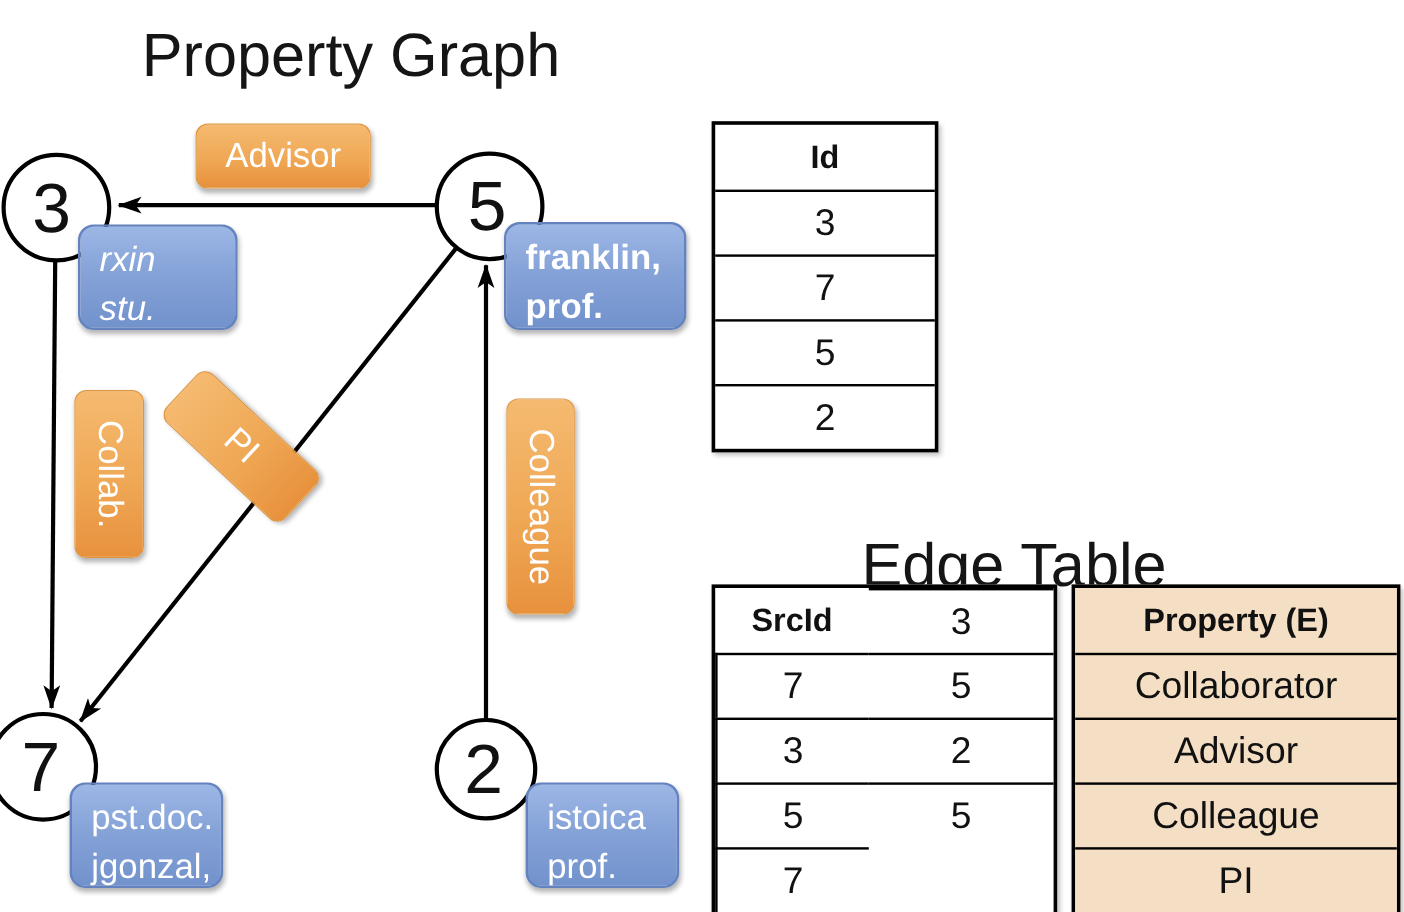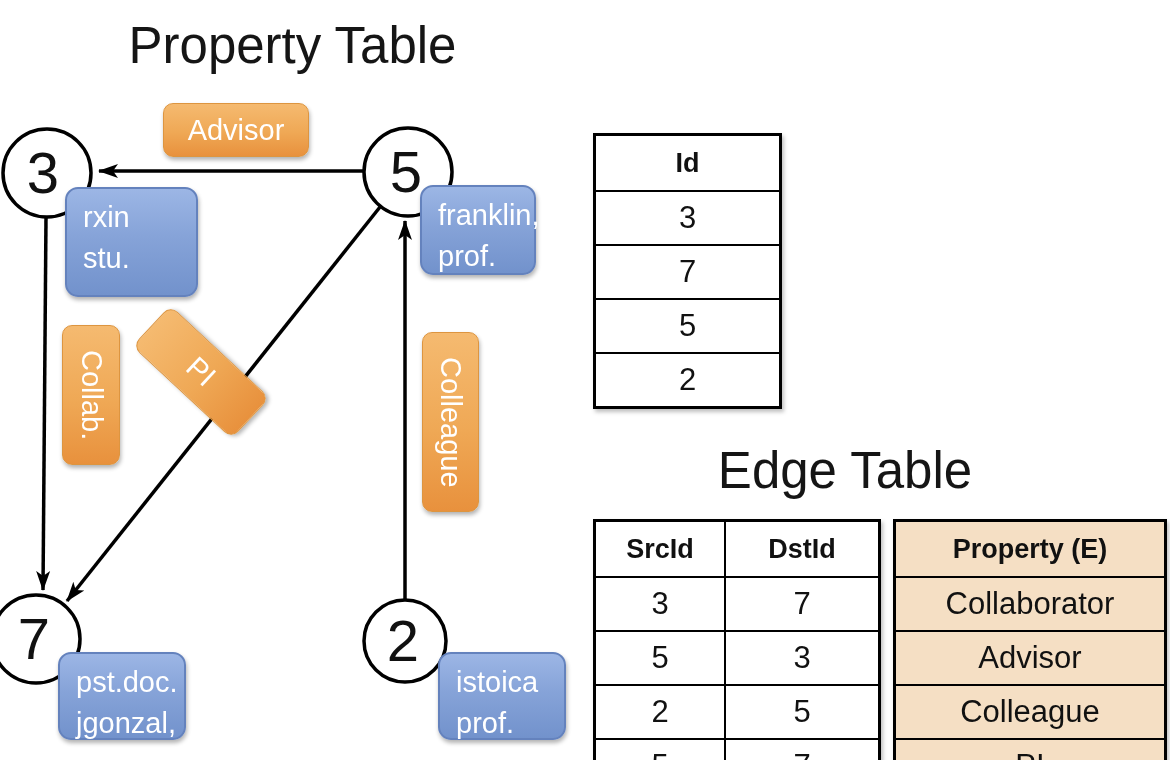--- a/index.html
+++ b/index.html
@@ -38,30 +38,30 @@
     display:flex;align-items:center;justify-content:center;
     height:54px;font-size:31px;font-weight:300;border-top:2px solid #000;
     box-sizing:border-box;
   }
   .cell.hdr{font-weight:bold;font-size:27px;border-top:none;}
   .grid2{display:grid;}
   .grid2 .c2{border-left:2px solid #000;}
   .grid2 .r0{border-top:none;}
   .bluefill{background:#d9e2f3;}
   .tanfill{background:#f5dfc4;}
-  .shadowed{box-shadow:2px 3px 4px rgba(0,0,0,0.25);margin-top:32px;}
+  .shadowed{box-shadow:2px 3px 4px rgba(0,0,0,0.25);}
 </style>
 </head>
 <body>
 
 <div class="stage">
 
   <div class="panel graph-panel">
 
-    <div class="big-title" style="left:0;top:16px;width:585px;">Property Table</div>
+    <div class="big-title" style="left:0;top:16px;width:585px;">Property Graph</div>
 
     <svg class="graph-svg" width="585" height="760" viewBox="0 0 585 760">
       <defs>
         <marker id="ah" markerUnits="userSpaceOnUse" markerWidth="22" markerHeight="18" refX="19" refY="9" orient="auto">
           <path d="M0,2 L20,9 L0,16 L5,9 Z" fill="#000"></path>
         </marker>
       </defs>
 
       <line x1="364" y1="171" x2="99" y2="171" stroke="#000" stroke-width="3.5" marker-end="url(#ah)"></line>
       <line x1="46" y1="217" x2="43" y2="590" stroke="#000" stroke-width="3.5" marker-end="url(#ah)"></line>
@@ -85,25 +85,25 @@
     <div class="elabel" style="left:62px;top:325px;width:56px;height:138px;">
       <span class="vtext">Collab.</span>
     </div>
     <div class="elabel pi-rot" style="left:173px;top:304px;width:54px;height:134px;">
       <span class="vtext">PI</span>
     </div>
     <div class="elabel" style="left:422px;top:332px;width:55px;height:178px;">
       <span class="vtext">Colleague</span>
     </div>
 
-    <div class="vbox" style="left:65px;top:187px;width:133px;height:110px;">
+    <div class="vbox" style="left:65px;top:187px;width:133px;height:88px;font-style:italic;">
       <div>rxin</div>
       <div>stu.</div>
     </div>
-    <div class="vbox" style="left:420px;top:185px;width:116px;height:90px;">
+    <div class="vbox" style="left:420px;top:185px;width:152px;height:90px;font-weight:bold;">
       <div>franklin,</div>
       <div>prof.</div>
     </div>
     <div class="vbox" style="left:58px;top:652px;width:128px;height:88px;">
       <div>pst.doc.</div>
       <div>jgonzal,</div>
     </div>
     <div class="vbox" style="left:420px;top:652px;width:128px;height:88px;margin-left:18px;">
       <div>istoica</div>
       <div>prof.</div>
@@ -121,21 +121,20 @@
         <div class="cell">5</div>
         <div class="cell">2</div>
       </div>
     </div>
 
     <div class="big-title" style="left:0;top:402px;width:520px;margin-top:39px;">Edge Table</div>
 
     <div class="tbl" style="left:8px;top:487px;">
       <div class="sub shadowed grid2" style="grid-template-columns:128px 154px;">
         <div class="cell hdr r0">SrcId</div>
-        <div class="cell hdr r0 c2">DstId</div>
         <div class="cell">3</div>
         <div class="cell c2">7</div>
         <div class="cell">5</div>
         <div class="cell c2">3</div>
         <div class="cell">2</div>
         <div class="cell c2">5</div>
         <div class="cell">5</div>
         <div class="cell c2">7</div>
       </div>
       <div class="sub shadowed tanfill" style="width:268px;margin-left:12px;">

